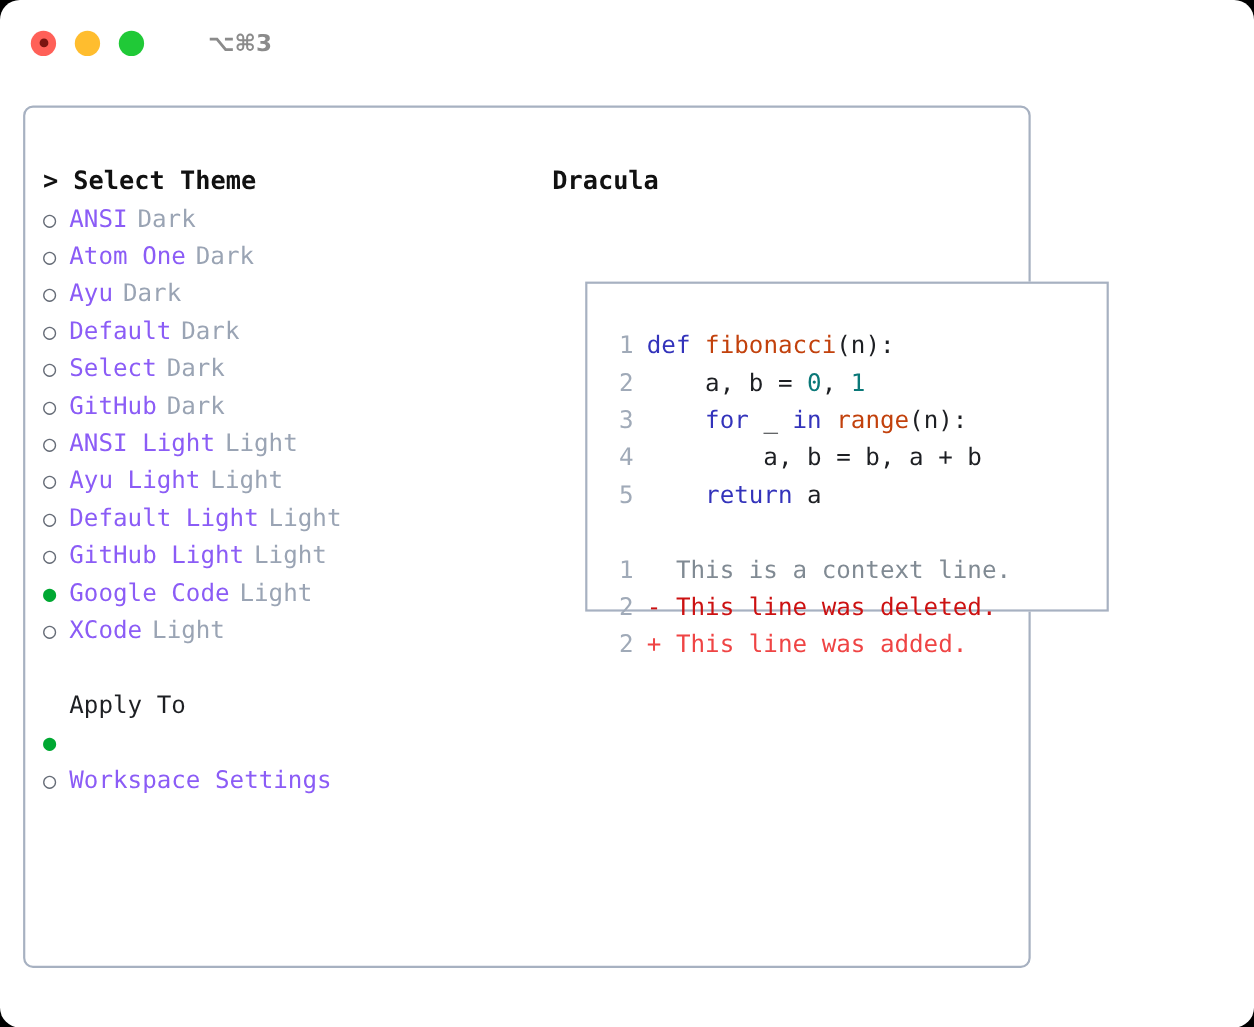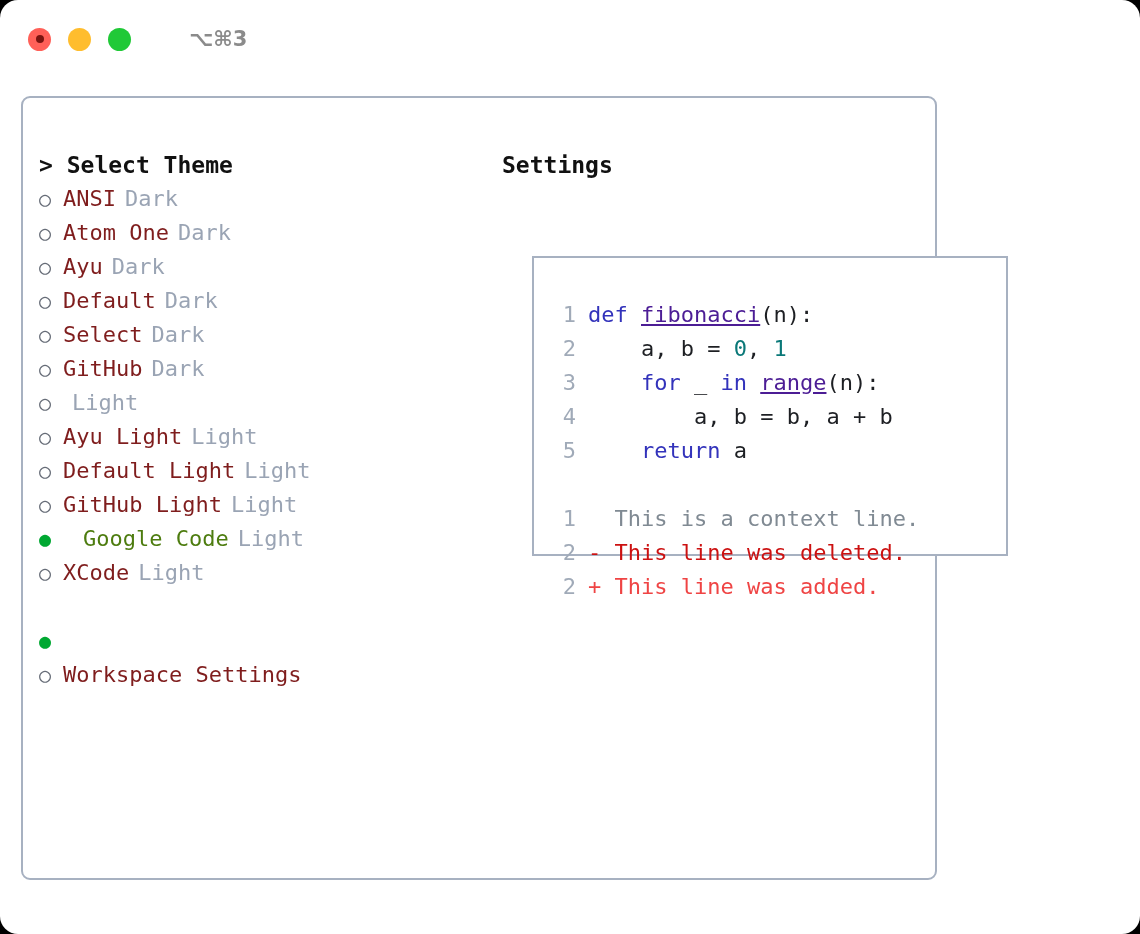--- a/index.html
+++ b/index.html
@@ -116,25 +116,24 @@
     display: inline-block;
     width: 24px;
     flex: 0 0 24px;
     color: #666c77;
     font-size: 20px;
   }
   .bullet.sel {
     color: #00a832;
   }
   .item-label {
-    color: #7f1d1d;
+    color: #8b5cf6;
   }
   .item-label.sel {
-    color: #4d7c0f;
-    margin-left: 20px;
+    color: #8b5cf6;
   }
   .item-tag {
     color: #9aa4b4;
     margin-left: 9px;
   }
   .group-title {
     display: flex;
     align-items: baseline;
     height: 34px;
     line-height: 34px;
@@ -184,21 +183,21 @@
     width: 30px;
     flex: 0 0 30px;
     text-align: right;
     color: #a0aab8;
     margin-right: 12px;
   }
   .code-text { white-space: pre; }
   .blank-row { height: 34px; }
 
   .tok-kw   { color: #3333bb; }
-  .tok-fn   { color: #4c1d95; text-decoration: underline; }
+  .tok-fn   { color: #c2410c; }
   .tok-num  { color: #0a7878; }
   .tok-pl   { color: #1d1f23; }
   .tok-ctx  { color: #808a93; text-align: center; }
   .tok-del  { color: #cc1111; }
   .tok-add  { color: #ef4444; }
 </style>
 </head>
 <body>
 
 <div id="page">
@@ -215,40 +214,44 @@
     <div id="left-col">
       <div class="section-header">&gt; Select Theme</div>
 
       <div class="list" id="theme-list">
           <div class="list-item"><span class="bullet">○</span><span class="item-label">ANSI</span><span class="item-tag">Dark</span></div>
           <div class="list-item"><span class="bullet">○</span><span class="item-label">Atom One</span><span class="item-tag">Dark</span></div>
           <div class="list-item"><span class="bullet">○</span><span class="item-label">Ayu</span><span class="item-tag">Dark</span></div>
           <div class="list-item"><span class="bullet">○</span><span class="item-label">Default</span><span class="item-tag">Dark</span></div>
           <div class="list-item"><span class="bullet">○</span><span class="item-label">Select</span><span class="item-tag">Dark</span></div>
           <div class="list-item"><span class="bullet">○</span><span class="item-label">GitHub</span><span class="item-tag">Dark</span></div>
-          <div class="list-item"><span class="bullet">○</span><span class="item-tag">Light</span></div>
+          <div class="list-item"><span class="bullet">○</span><span class="item-label">ANSI Light</span><span class="item-tag">Light</span></div>
           <div class="list-item"><span class="bullet">○</span><span class="item-label">Ayu Light</span><span class="item-tag">Light</span></div>
           <div class="list-item"><span class="bullet">○</span><span class="item-label">Default Light</span><span class="item-tag">Light</span></div>
           <div class="list-item"><span class="bullet">○</span><span class="item-label">GitHub Light</span><span class="item-tag">Light</span></div>
           <div class="list-item"><span class="bullet sel">●</span><span class="item-label sel">Google Code</span><span class="item-tag">Light</span></div>
           <div class="list-item"><span class="bullet">○</span><span class="item-label">XCode</span><span class="item-tag">Light</span></div>
         </div>
 
       <div class="spacer-row"></div>
 
+      <div class="group-title">
+        <span class="bullet">○</span>
+        <span>Apply To</span>
+      </div>
 
       <div class="list" id="apply-list">
           <div class="list-item"><span class="bullet sel">●</span></div>
           <div class="list-item"><span class="bullet">○</span><span class="item-label">Workspace Settings</span></div>
         </div>
 
     </div>
 
     <div id="right-col">
-      <div class="section-header">Settings</div>
+      <div class="section-header">Dracula</div>
 
       <div id="preview-box">
         <div id="code"><div class="code-line"><span class="lineno">1</span><span class="code-text"><span class="tok-kw">def</span><span class="tok-pl"> </span><span class="tok-fn">fibonacci</span><span class="tok-pl">(n):</span></span></div><div class="code-line"><span class="lineno">2</span><span class="code-text"><span class="tok-pl">    a, b = </span><span class="tok-num">0</span><span class="tok-pl">, </span><span class="tok-num">1</span></span></div><div class="code-line"><span class="lineno">3</span><span class="code-text"><span class="tok-pl">    </span><span class="tok-kw">for</span><span class="tok-pl"> _ </span><span class="tok-kw">in</span><span class="tok-pl"> </span><span class="tok-fn">range</span><span class="tok-pl">(n):</span></span></div><div class="code-line"><span class="lineno">4</span><span class="code-text"><span class="tok-pl">        a, b = b, a + b</span></span></div><div class="code-line"><span class="lineno">5</span><span class="code-text"><span class="tok-pl">    </span><span class="tok-kw">return</span><span class="tok-pl"> a</span></span></div><div class="blank-row"></div><div class="code-line"><span class="lineno">1</span><span class="code-text tok-ctx">  This is a context line.</span></div><div class="code-line"><span class="lineno">2</span><span class="code-text tok-del">- This line was deleted.</span></div><div class="code-line"><span class="lineno">2</span><span class="code-text tok-add">+ This line was added.</span></div></div>
       </div>
     </div>
 
   </div>
 </div>
 
 </body></html>

